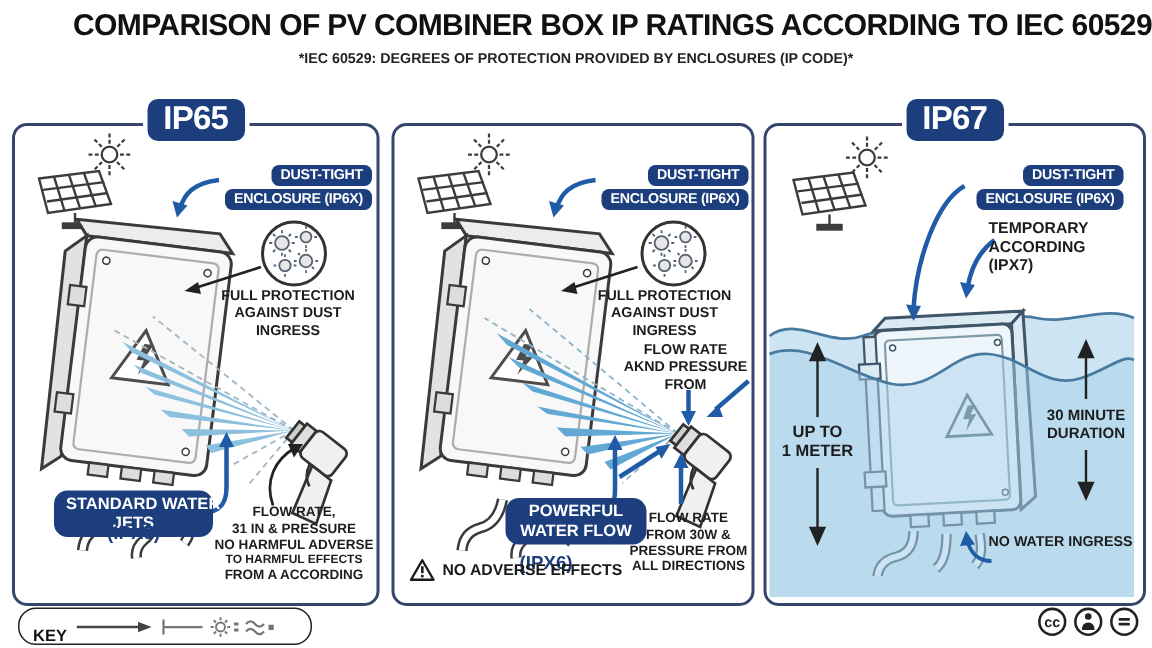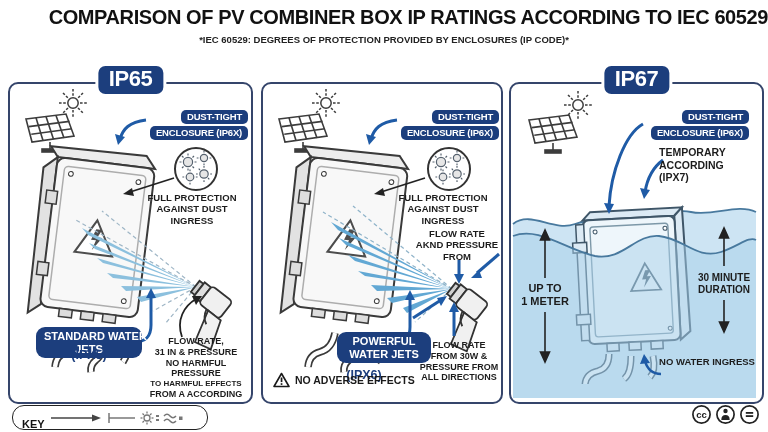--- a/index.html
+++ b/index.html
@@ -169,21 +169,21 @@
         <div>AGAINST DUST INGRESS</div>
       </div>
       <div class="jetbadge" style="left:26px;top:243px;width:90px;">
         <div>STANDARD WATER</div>
         <div>JETS</div>
       </div>
       <div class="rating" style="left:26px;top:264px;width:106px;">(IPX5)</div>
       <div class="note" style="left:132px;top:252px;width:108px;font-size:9px;">
         <div>FLOW RATE,</div>
         <div>31 IN &amp; PRESSURE</div>
-        <div>NO HARMFUL PRESSURE</div>
+        <div>NO HARMFUL ADVERSE</div>
         <div class="small">TO HARMFUL EFFECTS</div>
         <div>FROM A ACCORDING</div>
       </div>
     </div>
   </section>
 
   <section class="panel" style="left:261px;width:238px;">
     <div class="inner">
       <svg class="abs" style="left:48px;top:4px;" width="30" height="30" viewBox="0 0 30 30">
         <g stroke="#3c3c3c" stroke-width="1.5" fill="none">
@@ -307,21 +307,21 @@
         <div>FULL PROTECTION</div>
         <div>AGAINST DUST INGRESS</div>
       </div>
       <div class="note" style="left:152px;top:144px;width:84px;">
         <div>FLOW RATE</div>
         <div>AKND PRESSURE</div>
         <div>FROM</div>
       </div>
       <div class="jetbadge" style="left:54px;top:248px;width:78px;margin-left:20px;">
         <div>POWERFUL</div>
-        <div>WATER JETS</div>
+        <div>WATER FLOW</div>
       </div>
       <div class="rating" style="left:54px;top:284px;width:94px;">(IPX6)</div>
       <div class="note" style="left:154px;top:256px;width:84px;font-size:9px;">
         <div>FLOW RATE</div>
         <div>FROM 30W &amp;</div>
         <div>PRESSURE FROM</div>
         <div>ALL DIRECTIONS</div>
       </div>
       <div class="adverse" style="left:10px;top:288px;">
         <svg width="17" height="16" viewBox="0 0 17 16">

